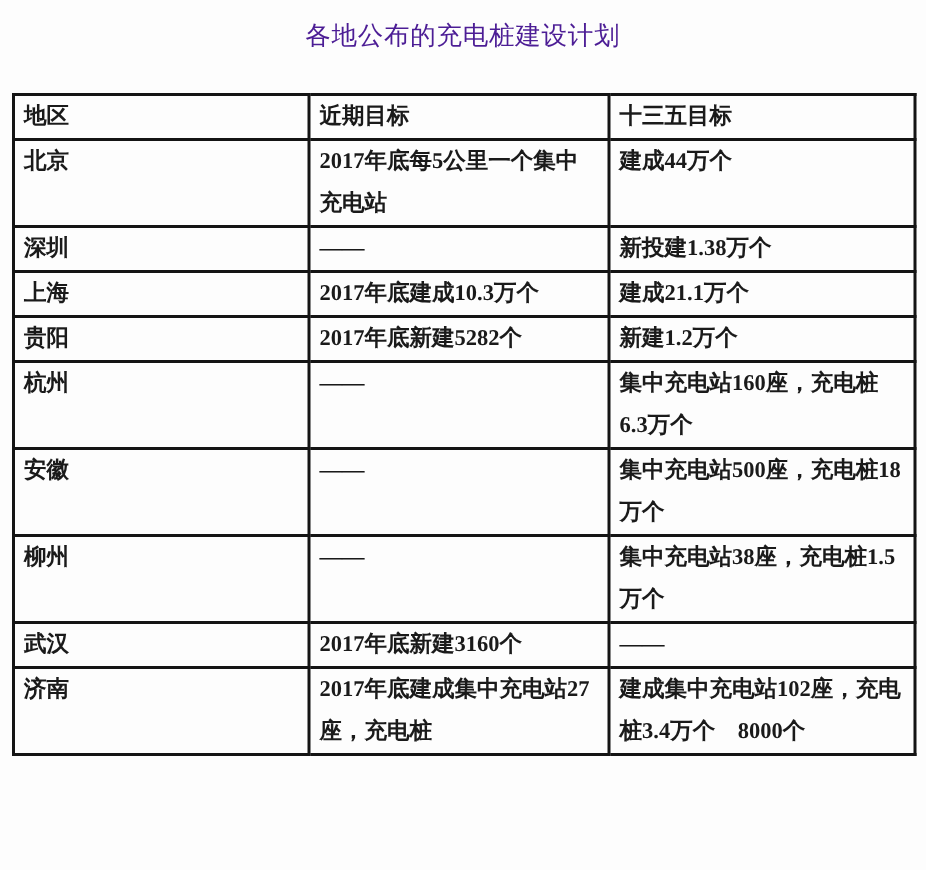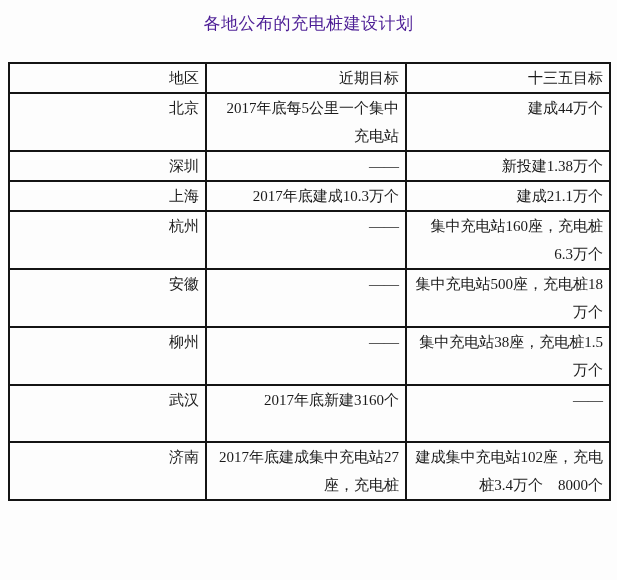--- a/index.html
+++ b/index.html
@@ -32,22 +32,22 @@
     left: 8px;
     width: 601px;
     border-collapse: collapse;
     table-layout: fixed;
     background: #fdfdfd;
   }
   .plan-table th,
   .plan-table td {
     border: 2px solid #141414;
     font-size: 15px;
-    font-weight: normal;
-    text-align: right;
+    font-weight: bold;
+    text-align: left;
     vertical-align: top;
     line-height: 28px;
     padding: 0 6px;
     overflow: hidden;
   }
   .plan-table thead tr { height: 29px; }
   .plan-table tbody tr:nth-child(1)  { height: 58px; }
   .plan-table tbody tr:nth-child(2)  { height: 27px; }
   .plan-table tbody tr:nth-child(3)  { height: 30px; }
   .plan-table tbody tr:nth-child(4)  { height: 28px; }
@@ -88,20 +88,25 @@
           <td>深圳</td>
           <td>——</td>
           <td>新投建1.38万个</td>
         </tr>
         <tr>
           <td>上海</td>
           <td>2017年底建成10.3万个</td>
           <td>建成21.1万个</td>
         </tr>
         <tr>
+          <td>贵阳</td>
+          <td>2017年底新建5282个</td>
+          <td>新建1.2万个</td>
+        </tr>
+        <tr>
           <td>杭州</td>
           <td>——</td>
           <td>集中充电站160座，充电桩6.3万个</td>
         </tr>
         <tr>
           <td>安徽</td>
           <td>——</td>
           <td>集中充电站500座，充电桩18万个</td>
         </tr>
         <tr>

